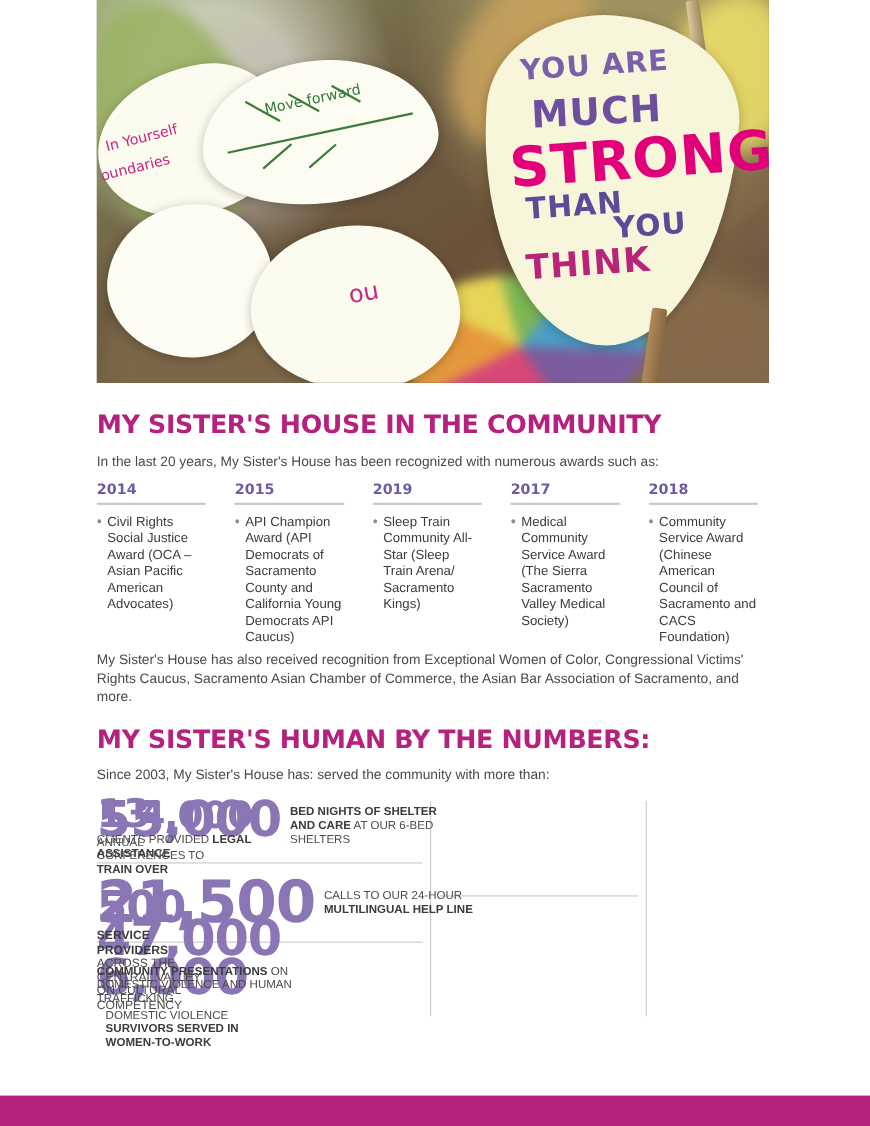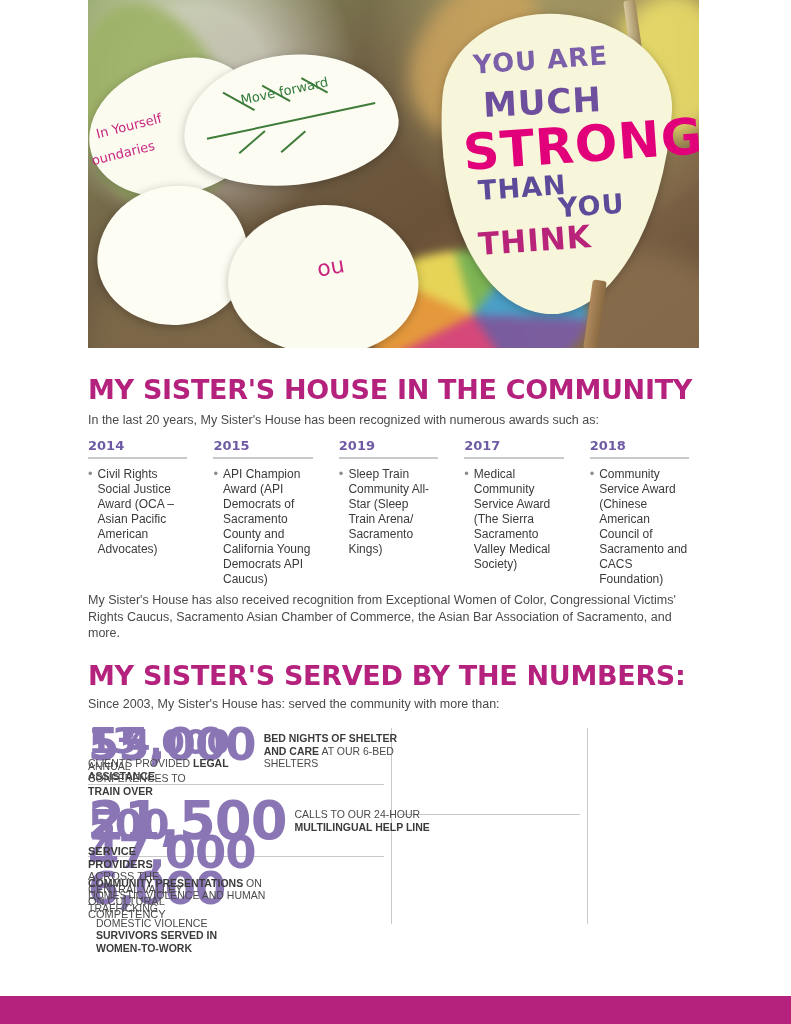--- a/index.html
+++ b/index.html
@@ -151,21 +151,21 @@
   .stick1 { left: 500px; top: 280px; width: 14px; height: 70px; transform: rotate(8deg); }
   .stick2 { left: 540px; top: 0px; width: 12px; height: 70px; transform: rotate(-8deg); background: linear-gradient(90deg,#d8c9a0,#a08a5d);}
 
   
   h1.section-title {
     position: absolute;
     left: 88px;
     margin: 0;
     font-family: "DejaVu Sans", sans-serif;
     font-weight: bold;
-    font-size: 27px;
+    font-size: 23px;
     letter-spacing: -0.3px;
     color: #b4227e;
   }
   #title-community { top: 374px; }
   #title-numbers { top: 660px; }
 
   .lead {
     position: absolute;
     left: 88px;
     font-size: 12.5px;
@@ -402,21 +402,21 @@
       <div class="award-item">
         <span class="award-bullet">•</span>
         <span>Community Service Award (Chinese American Council of Sacramento and CACS Foundation)</span>
       </div>
     </div>
 
   </div>
 
   <p class="awards-note">My Sister's House has also received recognition from Exceptional Women of Color, Congressional Victims' Rights Caucus, Sacramento Asian Chamber of Commerce, the Asian Bar Association of Sacramento, and more.</p>
 
-  <h1 class="section-title" id="title-numbers">MY SISTER'S SERVED BY THE NUMBERS:</h1>
+  <h1 class="section-title" id="title-numbers">MY SISTER'S HUMAN BY THE NUMBERS:</h1>
   <p class="lead" id="lead-numbers">Since 2003, My Sister's House has: served the community with more than:</p>
 
   <div class="numbers">
     <div class="vline vline-1"></div>
     <div class="vline vline-2"></div>
     <div class="hline hline-left-1"></div>
     <div class="hline hline-left-2"></div>
     <div class="hline hline-mid-1"></div>
 
     <div class="stat s1">

